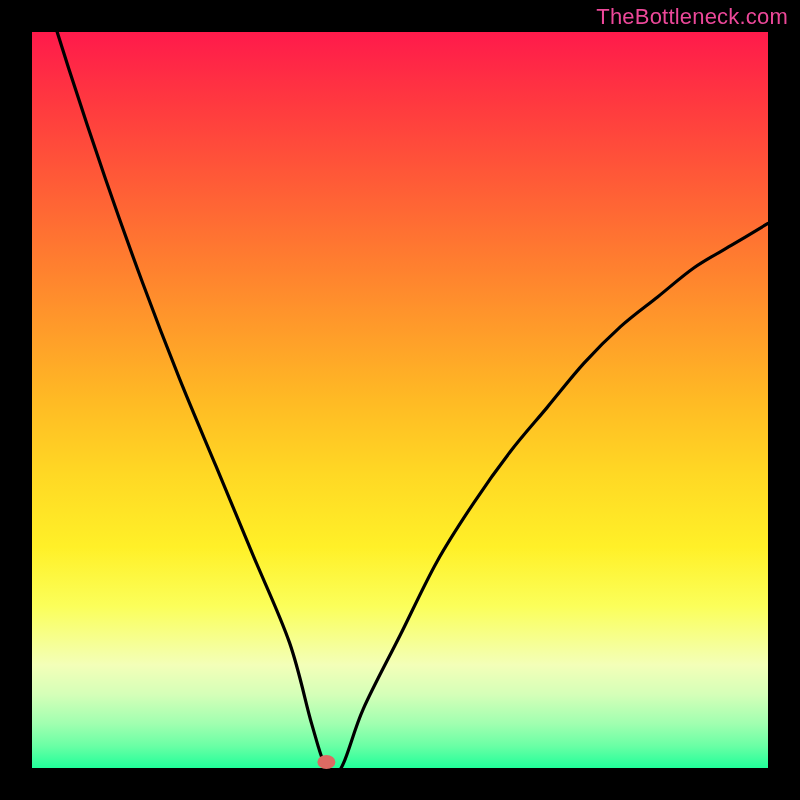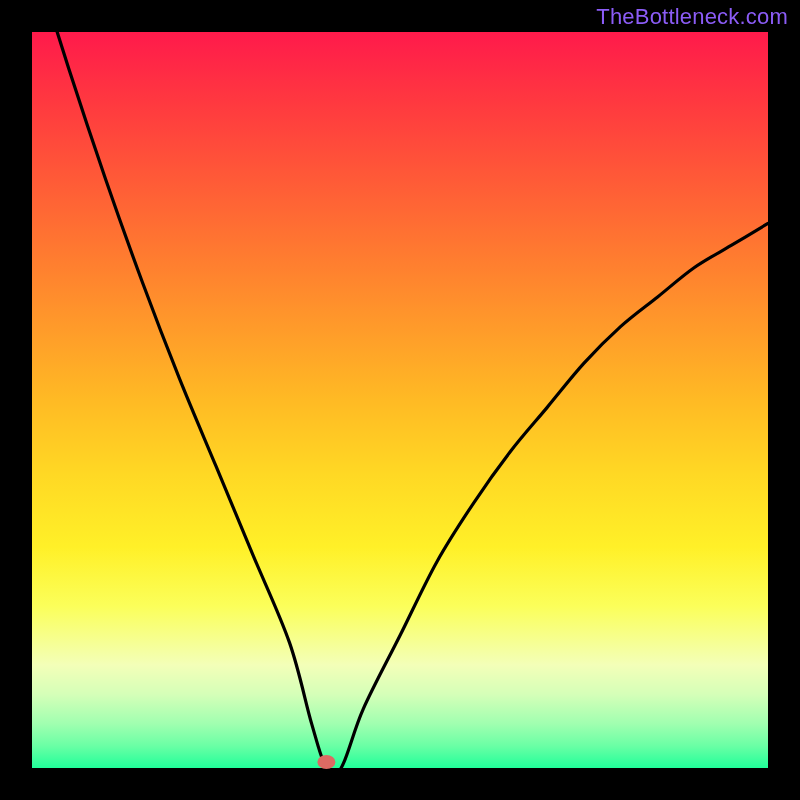--- a/index.html
+++ b/index.html
@@ -48,21 +48,21 @@
     width: 736px;
     height: 736px;
     overflow: visible;
   }
   .watermark {
     position: absolute;
     top: 4px;
     right: 12px;
     font-family: Arial, Helvetica, sans-serif;
     font-size: 22px;
-    color: #8b5cf6;
+    color: #ec4899;
     letter-spacing: 0.2px;
     font-weight: 500;
     user-select: none;
   }
 </style>
 </head>
 <body>
 
 <div class="frame">
   <div class="plot-area"></div>

